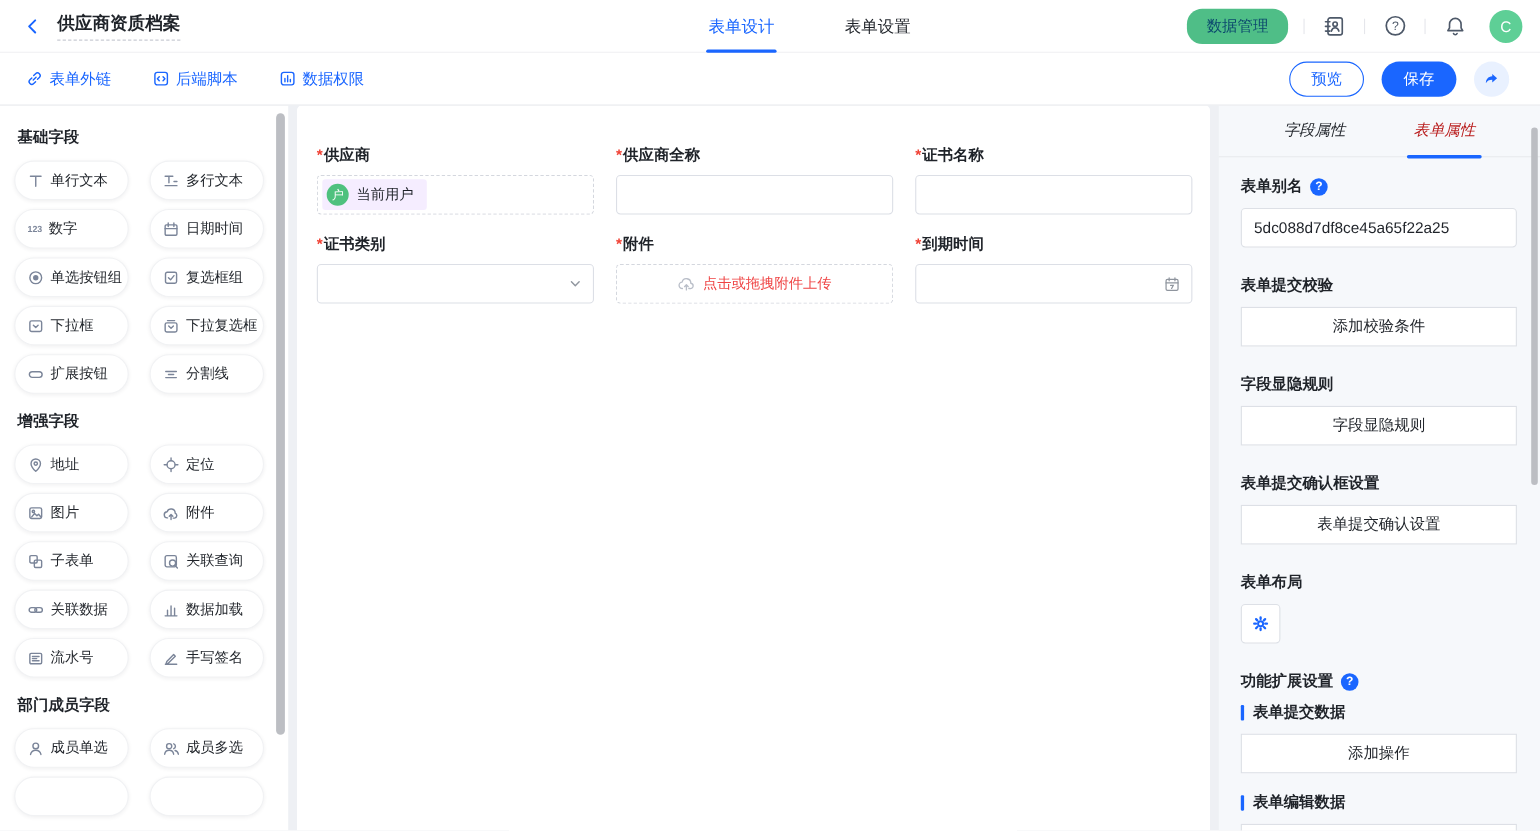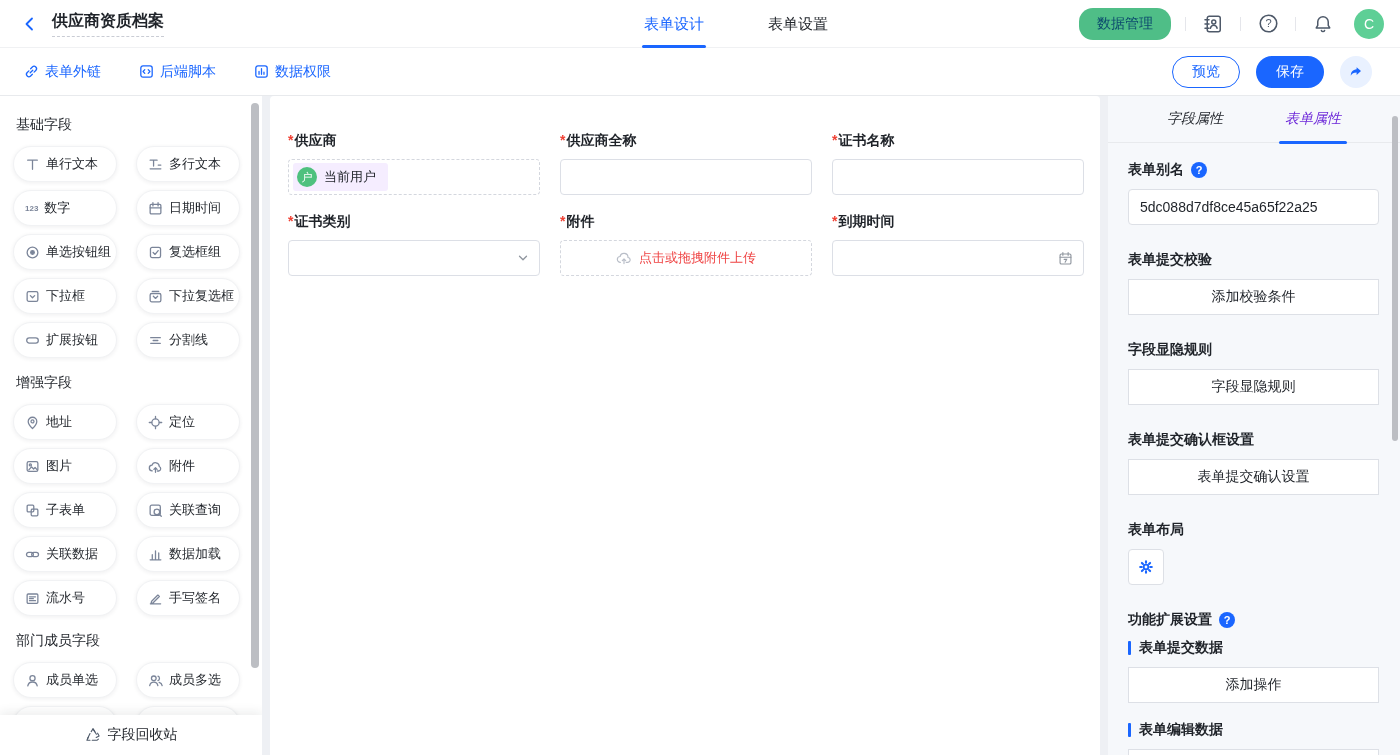--- a/index.html
+++ b/index.html
@@ -36,21 +36,21 @@
   .tb2-right { margin-left:auto; display:flex; align-items:center; gap:16px; padding-right:28px; }
   .btn-preview { width:68px; height:32px; border-radius:16px; background:#fff; border:1px solid #1a66ff;
                  color:#1a66ff; font-size:14px; display:flex; align-items:center; justify-content:center; cursor:pointer; }
   .btn-save { width:68px; height:32px; border-radius:16px; background:#1a66ff; border:none;
               color:#ffffff; font-size:14px; display:flex; align-items:center; justify-content:center; cursor:pointer; }
   .btn-share { width:32px; height:32px; border-radius:50%; background:#e9f1ff; display:flex; align-items:center; justify-content:center; cursor:pointer; }
 
   
   .sidebar { position:absolute; top:96px; left:0; width:262px; bottom:0; background:#fff; overflow:hidden; }
   .sidebar-inner { padding:14px 12px 0 13px; }
-  .sec-title { font-size:14px; font-weight:400; margin:6px 0 12px 3px; }
+  .sec-title { font-size:14px; font-weight:700; margin:6px 0 12px 3px; }
   .pill-grid { display:grid; grid-template-columns:104px 104px; column-gap:19px; row-gap:8px; margin-bottom:16px; }
   .pill { height:36px; background:#fff; border:1px solid #f1f2f4; border-radius:18px;
           box-shadow:0 1px 4px rgba(31,35,41,.07); display:flex; align-items:center;
           gap:6px; padding-left:11px; font-size:13px; color:#1f2329; cursor:grab; white-space:nowrap; }
   .pnum { font-size:8px; font-weight:700; color:#7b8599; letter-spacing:0; }
   .sb-scroll { position:absolute; top:7px; right:3px; width:8px; height:565px; background:#bcbec3; border-radius:4px; }
   .recycle-bar { position:absolute; left:0; bottom:0; width:262px; height:40px; background:#fff;
                  box-shadow:0 -3px 10px rgba(31,35,41,.08); display:flex; align-items:center; justify-content:center;
                  gap:7px; font-size:14px; z-index:2; cursor:pointer; }
 
@@ -65,21 +65,21 @@
   .tag-avatar { width:20px; height:20px; border-radius:50%; background:#4ec17e; color:#fff; font-size:11px;
                 display:flex; align-items:center; justify-content:center; }
   .control.select, .control.date { display:flex; align-items:center; justify-content:flex-end; padding-right:10px; cursor:pointer; }
   .control.upload { border-style:dashed; border-color:#d4d7de; display:flex; align-items:center; justify-content:center;
                     gap:7px; color:#ef4444; font-size:13px; cursor:pointer; }
 
   
   .panel { position:absolute; left:1108px; top:96px; width:292px; bottom:0; background:#f6f8fb; }
   .panel-tabs { height:47px; display:flex; align-items:center; justify-content:center; gap:62px; border-bottom:1px solid #e8eaed;font-style:italic; }
   .p-tab { height:47px; display:flex; align-items:center; font-size:14px; position:relative; cursor:pointer; }
-  .p-tab.active { color:#6d28d9; }
+  .p-tab.active { color:#b91c1c; }
   .p-tab.active::after { content:""; position:absolute; bottom:-1px; left:-6px; right:-6px; height:3px; background:#1a66ff; border-radius:2px; }
   .panel-body { padding:18px 21px 0 20px; }
   .p-head { font-size:14px; font-weight:700; display:flex; align-items:center; gap:7px; margin-bottom:10px; }
   .q-badge { width:16px; height:16px; border-radius:50%; background:#1a66ff; color:#fff; font-size:11px; font-weight:700;
              display:flex; align-items:center; justify-content:center; cursor:pointer; }
   .p-input { width:100%; height:36px; background:#fff; border:1px solid #dde0e6; border-radius:4px;
              font-size:14px; color:#1f2329; padding:0 11px; font-family:inherit; }
   .p-btn { width:100%; height:36px; background:#fff; border:1px solid #dde0e6; border-radius:0;
            font-size:14px; color:#1f2329; display:flex; align-items:center; justify-content:center; cursor:pointer; }
   .p-gap { margin-bottom:26px; }
@@ -397,29 +397,20 @@
           <span></span>
         </div>
       <div class="pill">
           <span></span>
         </div>
     </div>
   </div>
 
   <div class="sb-scroll"></div>
 
-  <div class="recycle-bar">
-    <span>
-      <svg width="16" height="16" viewBox="0 0 16 16" fill="none" stroke="#4e5969" stroke-width="1.1" stroke-linecap="round" stroke-linejoin="round">
-        <path d="M6.2 4.6L8 1.9l1.8 2.7M12.6 6.2l1.5 2.8-2.9 1.4M5 13.2H1.9l1.4-2.9"></path>
-        <path d="M8 1.9l3.4 5.3M13.4 12.2l-1.2 1H7.2M2.6 11.4l2.4-4.9"></path>
-      </svg>
-    </span>
-    <span>字段回收站</span>
-  </div>
 </div>
 
 <div class="canvas">
   <div class="form-grid">
 
     <div class="form-field">
       <div class="flabel">
         <span class="req">*</span>
         <span>供应商</span>
       </div>

